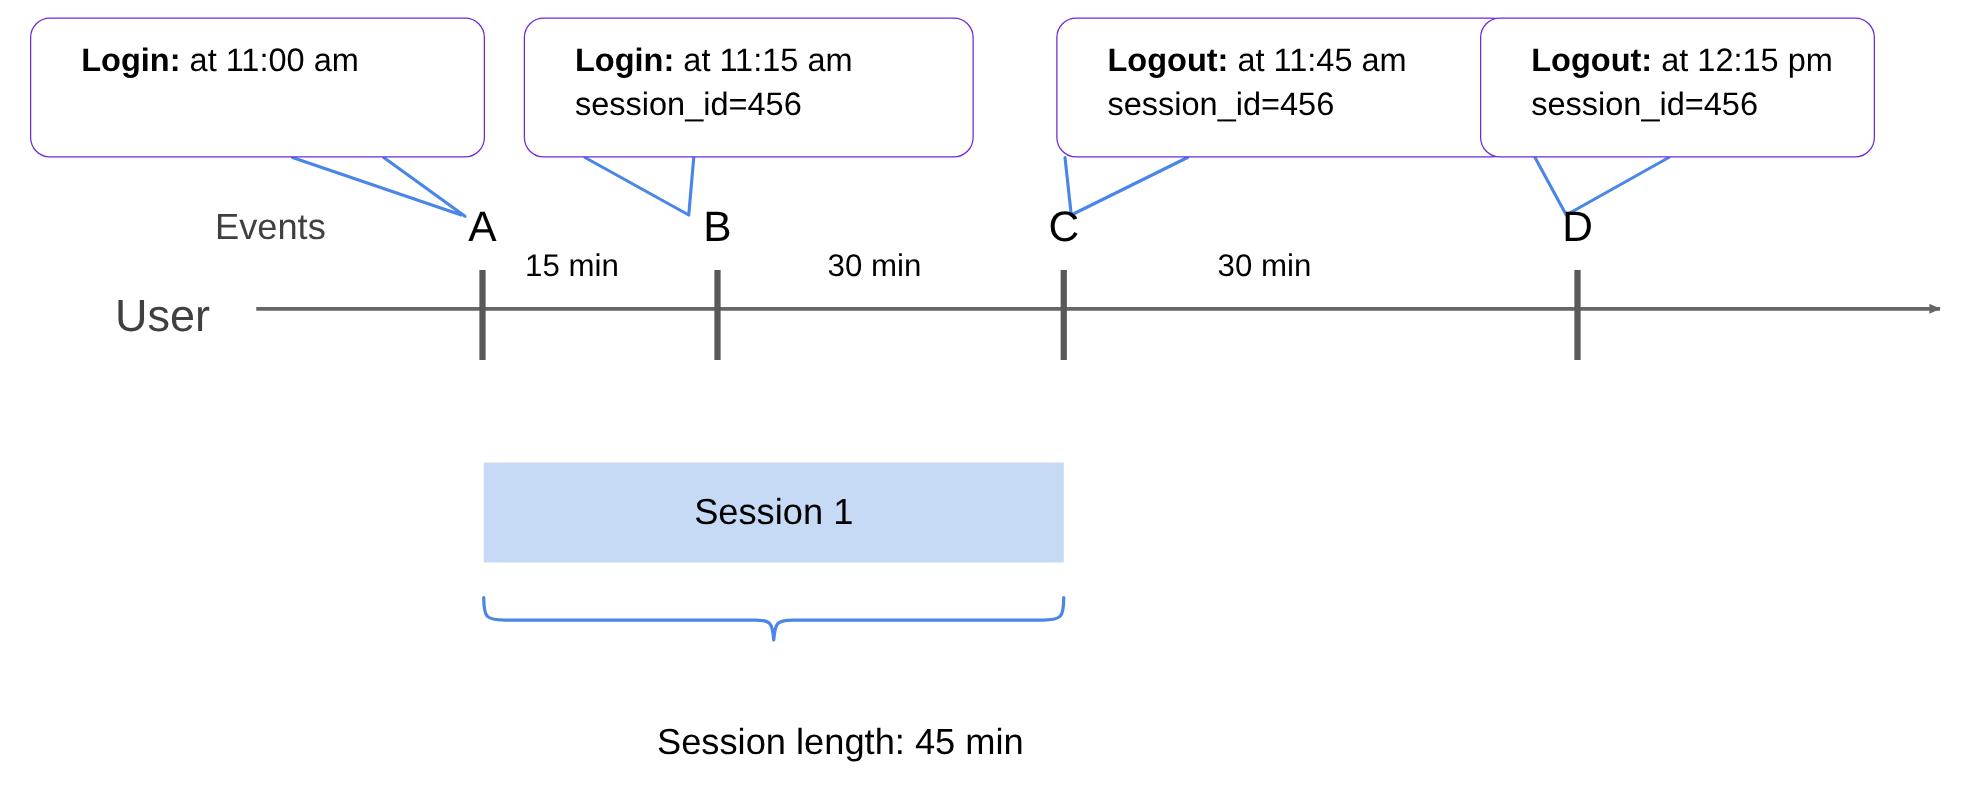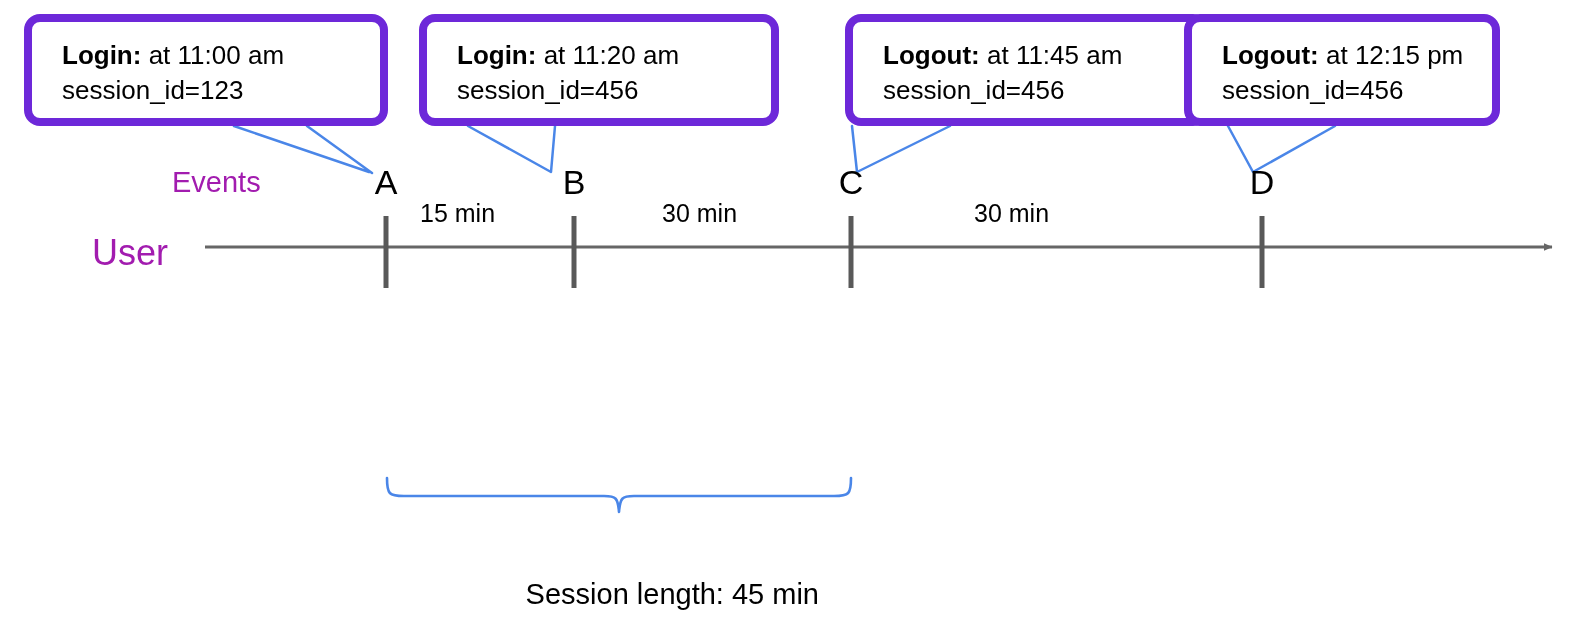--- a/index.html
+++ b/index.html
@@ -10,37 +10,37 @@
     color:#000000;
     overflow:hidden;
     position:relative;
   }
   .stage{position:absolute;left:0;top:0;width:1574px;height:630px;}
   .svg-layer{position:absolute;left:0;top:0;width:1574px;height:630px;}
 
   .callout{
     position:absolute;
     box-sizing:border-box;
-    border:8px solid #6d28d9;
+    border:1px solid #6d28d9;
     border-radius:16px;
     background:#ffffff;
-    padding:16px 0 0 30px;
+    padding:16px 0 0 40px;
     font-size:26px;
     line-height:1.33;
     color:#000000;
     z-index:3;
   }
   .callout .l1{white-space:nowrap;}
   .callout .l2{white-space:nowrap;}
   .callout b{font-weight:bold;}
 
   .axis-label{
     position:absolute;
     font-size:30px;
-    color:#a21caf;
+    color:#404040;
     white-space:nowrap;
     z-index:2;
   }
   .events-label{font-size:29px;}
   .user-label{font-size:36px;}
   .tick-letter{
     position:absolute;
     font-size:34px;
     text-align:center;
     white-space:nowrap;
@@ -108,27 +108,26 @@
              C 620,498 622,496 634,496
              L 834,496
              C 849,496 851,494 851,478" fill="none" stroke="#4a86e8" stroke-width="2.6" stroke-linecap="round" stroke-linejoin="round"></path>
   </svg>
 
   <div class="callout" style="left:24px; top:14px; width:364px; height:112px;">
     <div class="l1">
       <b>Login:</b>
       <span>at 11:00 am</span>
     </div>
-    <div class="l2">session_id=123</div>
   </div>
 
   <div class="callout" style="left:419px; top:14px; width:360px; height:112px;">
     <div class="l1">
       <b>Login:</b>
-      <span>at 11:20 am</span>
+      <span>at 11:15 am</span>
     </div>
     <div class="l2">session_id=456</div>
   </div>
 
   <div class="callout" style="left:801px; top:14px; width:364px; height:112px;margin-left:44px;">
     <div class="l1">
       <b>Logout:</b>
       <span>at 11:45 am</span>
     </div>
     <div class="l2">session_id=456</div>
@@ -148,16 +147,19 @@
 
   <div class="tick-letter" style="left:366px; top:163px; width:40px;">A</div>
   <div class="tick-letter" style="left:554px; top:163px; width:40px;">B</div>
   <div class="tick-letter" style="left:831px; top:163px; width:40px;">C</div>
   <div class="tick-letter" style="left:1242px; top:163px; width:40px;">D</div>
 
   <div class="dur-label" style="left:420px; top:199px; width:120px;">15 min</div>
   <div class="dur-label" style="left:662px; top:199px; width:120px;">30 min</div>
   <div class="dur-label" style="left:974px; top:199px; width:120px;">30 min</div>
 
+  <div class="session-bar" style="left:387px; top:370px; width:464px; height:80px;">
+    <span>Session 1</span>
+  </div>
 
   <div class="session-caption" style="left:419px; top:578px; width:400px;">Session length: 45 min</div>
 
 </div>
 
 </body></html>

